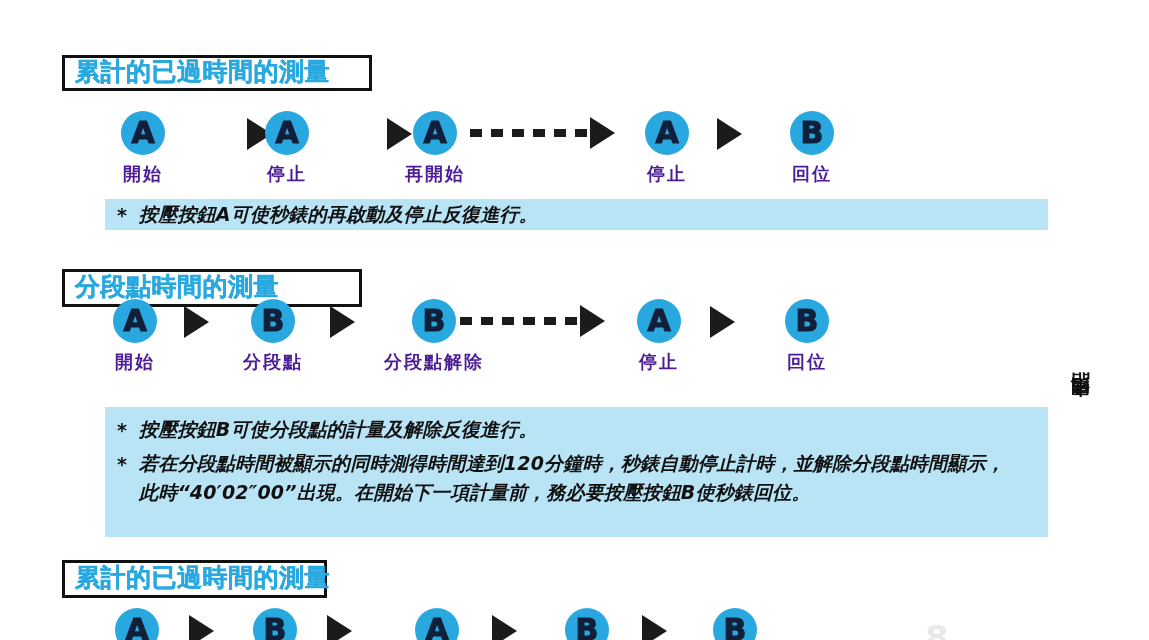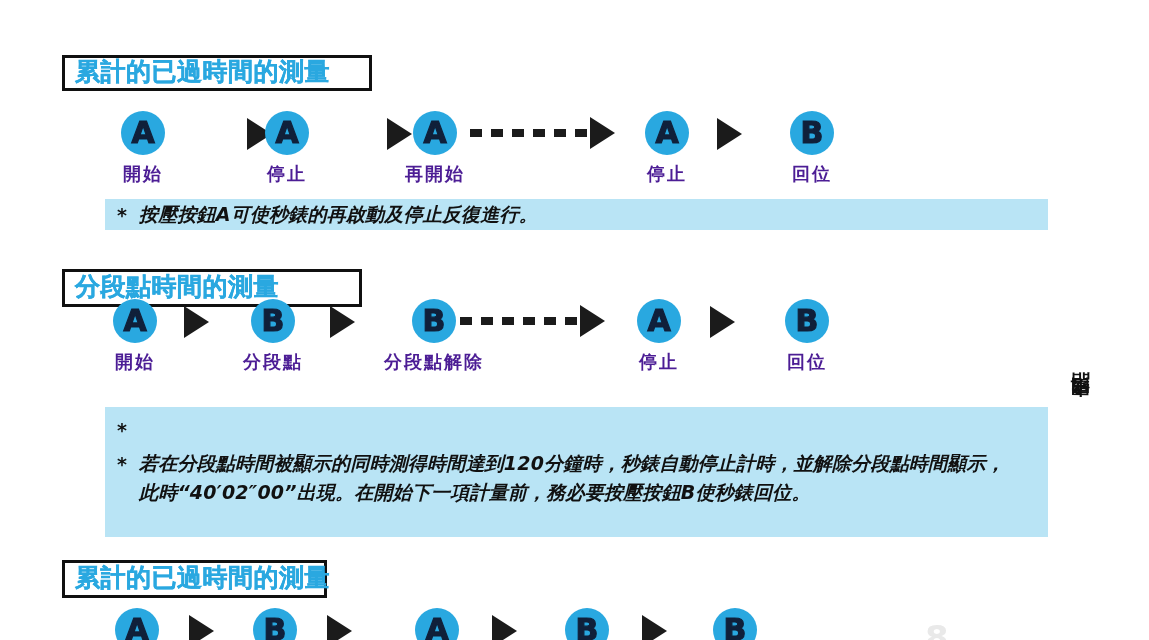--- a/index.html
+++ b/index.html
@@ -243,20 +243,21 @@
   <div class="arrow-tri" style="left:648px; top:7px;"></div>
   <div class="step" style="left:710px; width:70px;">
     <div class="badge">B</div>
     <div class="step-label">回位</div>
   </div>
 </div>
 
 <div class="note-panel" style="left:105px; top:407px; width:943px; height:130px; padding-top:8px;">
   <div class="note-item">
     <div class="note-bullet">*</div>
+    <div class="note-text">按壓按鈕B可使分段點的計量及解除反復進行。</div>
   </div>
   <div class="note-item" style="margin-top:4px;">
     <div class="note-bullet">*</div>
     <div class="note-text" style="width:880px;">若在分段點時間被顯示的同時測得時間達到120分鐘時，秒錶自動停止計時，並解除分段點時間顯示，此時“40′02″00”出現。在開始下一項計量前，務必要按壓按鈕B使秒錶回位。</div>
   </div>
 </div>
 
 <div class="section-heading" style="left:62px; top:560px; width:265px; height:38px;">
   <span class="heading-text">累計的已過時間的測量</span>
 </div>

